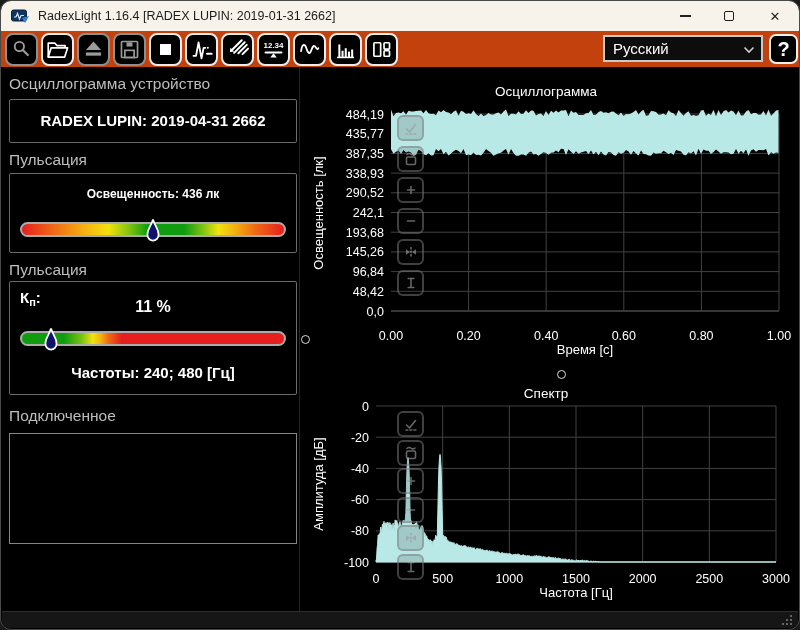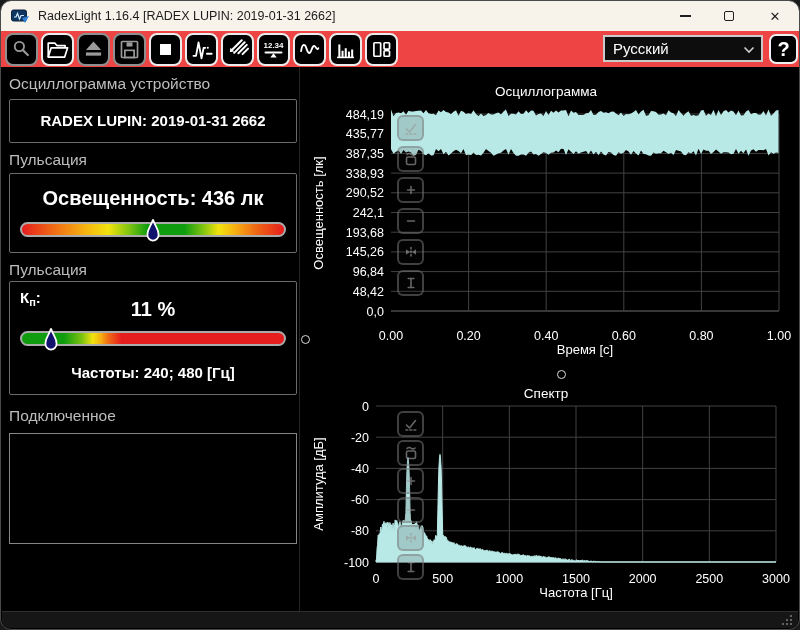--- a/index.html
+++ b/index.html
@@ -9,41 +9,41 @@
   
   .titlebar{position:absolute;top:0;left:0;right:0;height:30px;background:#f7f3ea;display:flex;align-items:center;color:#1c1c1c}
   .app-icon{margin-left:10px;display:flex}
   .titlebar .title{font-size:12.5px;margin-left:8px;white-space:nowrap}
   .win-btn{position:absolute;top:0;width:44px;height:30px;display:flex;align-items:center;justify-content:center;color:#1f1f1f;cursor:default}
   .min-glyph{width:11px;height:1.4px;background:#1f1f1f}
   .max-glyph{width:10px;height:10px;border:1.4px solid #1f1f1f;border-radius:2px}
   .close-glyph{font-size:13px;line-height:1}
 
   
-  .toolbar{position:absolute;top:30px;left:0;right:0;height:36px;background:#ef4444}
+  .toolbar{position:absolute;top:30px;left:0;right:0;height:36px;background:#c2410c}
   .tbtns{position:absolute;left:4px;top:2px;display:flex;gap:3px}
   .tbtn{width:33px;height:33px;border:2px solid #ececec;border-radius:8px;background:#000;color:#fff;display:flex;align-items:center;justify-content:center}
   .tbtn svg{width:27px;height:27px}
   .tbtn.dim{border-color:#8f8f8f;color:#9a9a9a}
   .lang-select{position:absolute;left:602px;top:4px;width:160px;height:27px;border:2px solid #c9c9c9;background:#0d0d0d;color:#fff;font-size:15px;display:flex;align-items:center;padding:0 6px 1px 8px}
   .lang-select .chev{margin-left:auto;color:#cfcfcf}
   .help-btn{position:absolute;left:768px;top:3px;width:29px;height:30px;border:2px solid #f0f0f0;border-radius:7px;color:#fff;font-size:20px;font-weight:bold;display:flex;align-items:center;justify-content:center;background:#000}
 
   
   .panel-header{position:absolute;left:8px;font-size:15.5px;color:#bdbdbd;white-space:nowrap}
   .lbox{position:absolute;left:8px;width:288px;border:1px solid #6b6b6b;border-radius:2px;background:#000}
   .device-name{text-align:center;margin-top:12px;font-weight:bold;font-size:15px;color:#fff}
-  .reading{text-align:center;margin-top:13px;font-weight:bold;font-size:20px;color:#fff}
+  .reading{text-align:center;margin-top:13px;font-weight:bold;font-size:12px;color:#fff}
   .gauge{position:absolute;left:10px;right:10px;top:48px;height:15px;border:2px solid #ababab;border-radius:8px}
   .gauge-value{background:linear-gradient(90deg,#e61e1e 0%,#ef6a14 12%,#f5b211 24%,#f2e30e 33%,#7ec311 41%,#0f9c0f 48%,#0f9c0f 62%,#7ec311 69%,#f2e30e 75%,#f5b211 81%,#ef6a14 89%,#e61e1e 100%)}
   .gauge-pulse{background:linear-gradient(90deg,#0f9c0f 0%,#0f9c0f 16%,#7ec311 23%,#f2e30e 27%,#f5b211 30%,#ef6a14 33%,#e61e1e 38%,#e61e1e 100%)}
   .marker{position:absolute;top:-6px;width:14px;height:27px}
   .kp{position:absolute;left:10px;top:7px;font-weight:bold;font-size:15px;color:#fff}
   .kp .sub{font-size:11px;position:relative;top:3px}
-  .kpv{text-align:center;margin-top:16px;font-weight:bold;font-size:20px;color:#fff}
+  .kpv{text-align:center;margin-top:16px;font-weight:bold;font-size:16px;color:#fff}
   .freqs{position:absolute;bottom:13px;width:100%;text-align:center;font-weight:bold;font-size:15px;color:#fff}
   .comments{position:absolute;left:8px;top:432px;width:288px;height:111px;background:#000;border:1px solid #858585;color:#fff;resize:none;font-family:"Liberation Sans",sans-serif;font-size:13px;padding:4px;outline:none}
 
   
   .v-split{position:absolute;left:298px;top:66px;width:1px;height:545px;background:#242424}
   .split-handle{position:absolute;width:9px;height:9px;border:1.5px solid #dcdcdc;border-radius:50%;background:#000}
 
   
   .chart-svg{position:absolute}
   svg text{font-family:"Liberation Sans",sans-serif}
@@ -172,21 +172,21 @@
             <path d="M1.5 1.5 L6 6 L10.5 1.5"></path>
           </svg></span>
     </div>
     <div class="help-btn">
         <span>?</span>
       </div>
   </div>
 
   <div class="panel-header" style="top:74px">Осциллограмма устройство</div>
   <div class="lbox" style="top:98px;height:44px">
-    <div class="device-name">RADEX LUPIN: 2019-01-31 2662</div>
+    <div class="device-name">RADEX LUPIN: 2019-04-31 2662</div>
   </div>
 
   <div class="panel-header" style="top:150px">Пульсация</div>
   <div class="lbox" style="top:172px;height:80px">
     <div class="reading">Освещенность: 436 лк</div>
     <div class="gauge gauge-value">
       <div class="marker" style="left: calc(50% - 7px);">
         <svg width="14" height="27" viewBox="0 0 14 27">
             <path d="M7 1.5 C8.5 7.5 12.6 10.5 12.6 16.8 A5.6 5.9 0 1 1 1.4 16.8 C1.4 10.5 5.5 7.5 7 1.5 Z" fill="#10126e" stroke="#fff" stroke-width="1.8"></path>
           </svg>

